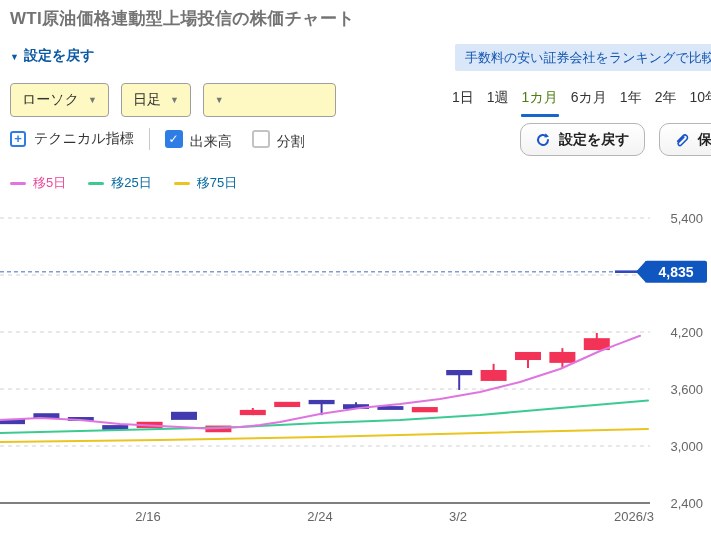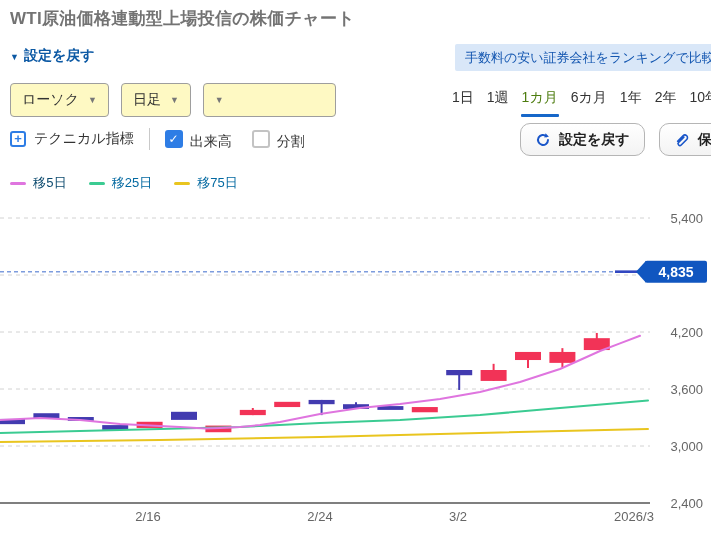--- a/index.html
+++ b/index.html
@@ -147,21 +147,21 @@
     <svg width="16" height="16" viewBox="0 0 16 16">
       <path d="M3.6 9.2 L9 3.8 a2.6 2.6 0 0 1 3.7 3.7 L7.2 13 a1.8 1.8 0 0 1 -2.6-2.6 L9.9 5.1" fill="none" stroke="#1a56c9" stroke-width="1.6" stroke-linecap="round"></path>
     </svg>
     <span>保存</span>
   </div>
 </div>
 
 <div class="legend" id="legend-row">
     <span class="legend-item">
       <span class="legend-dash" style="background: rgb(223, 117, 223);"></span>
-      <span style="color: #0c4a6e; font-family: Liberation Mono, monospace;">移5日</span>
+      <span style="color: #ec4899;">移5日</span>
     </span>
     <span class="legend-item">
       <span class="legend-dash" style="background: rgb(59, 203, 146);"></span>
       <span style="color: #0369a1;">移25日</span>
     </span>
     <span class="legend-item">
       <span class="legend-dash" style="background: rgb(233, 197, 31);"></span>
       <span style="color: #0369a1;">移75日</span>
     </span>
   </div>

